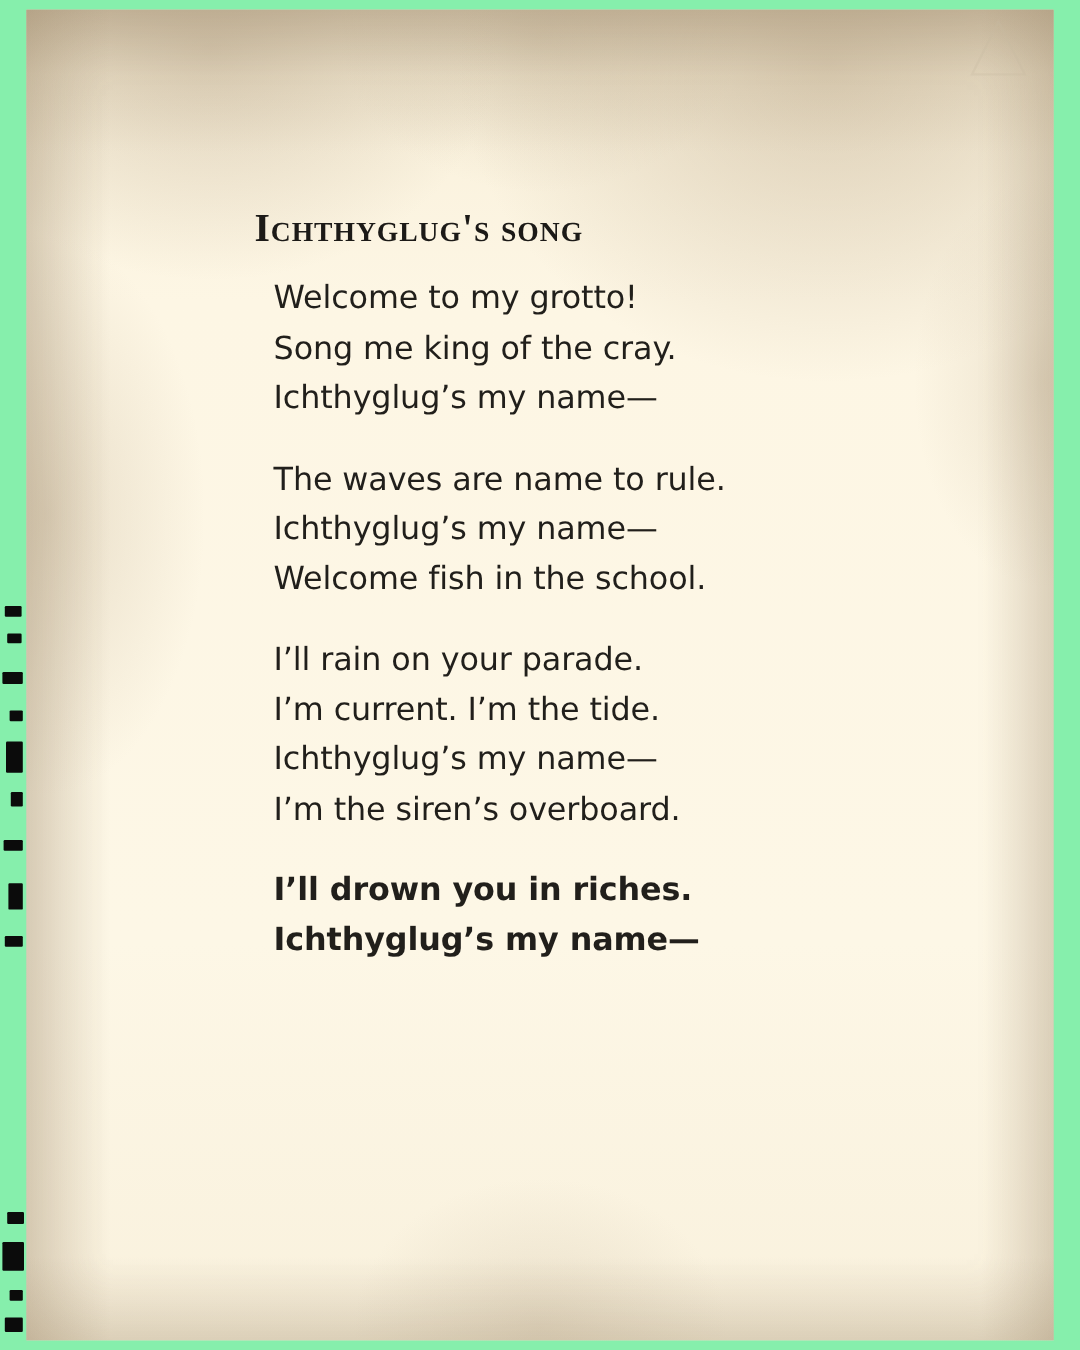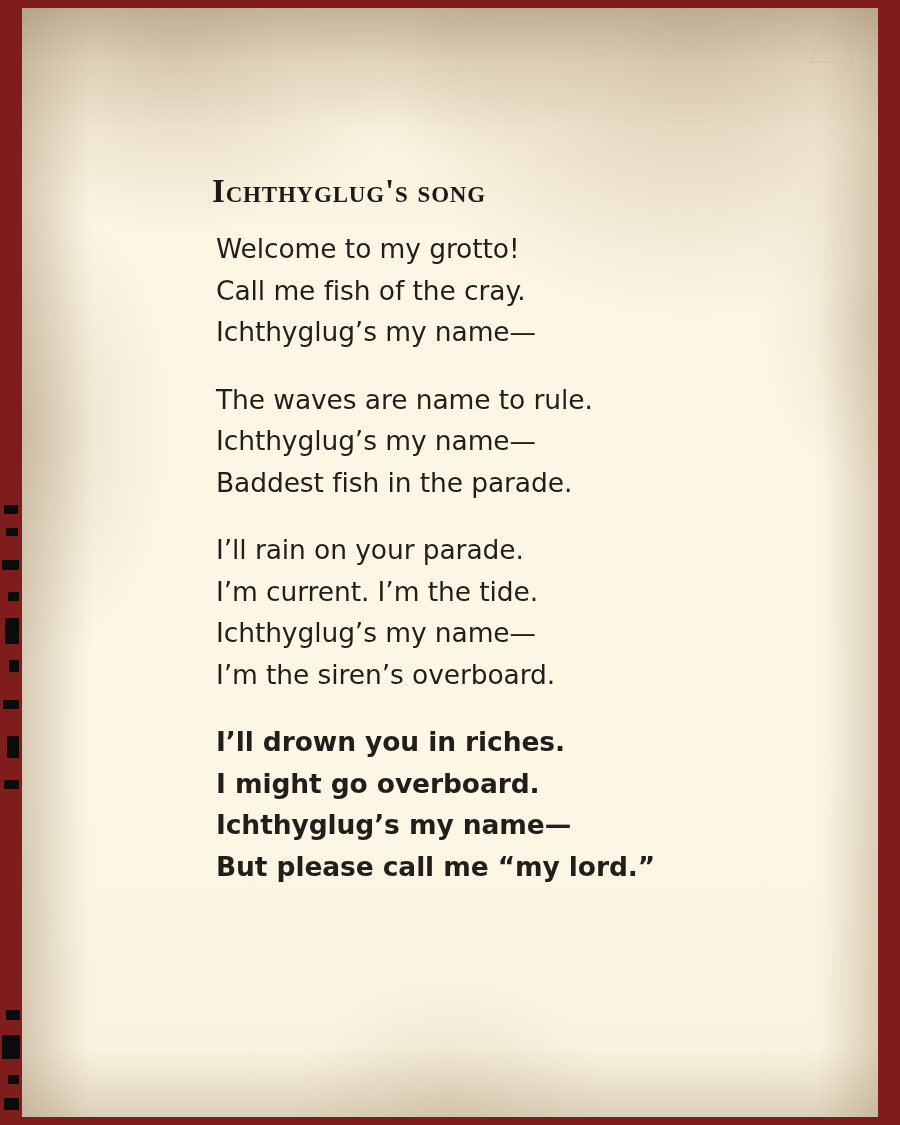--- a/index.html
+++ b/index.html
@@ -13,21 +13,21 @@
     font-family: "Liberation Serif", serif;
     overflow: hidden;
   }
 
   .page-frame {
     position: absolute;
     left: 0;
     top: 0;
     width: 900px;
     height: 1125px;
-    background: #7f1d1d;
+    background: #86efac;
   }
 
   
   .parchment {
     position: absolute;
     left: 22px;
     top: 8px;
     width: 856px;
     height: 1109px;
     background:
@@ -96,21 +96,21 @@
     color: #1c1a17;
     margin: 0 0 18px 0;
     font-variant: small-caps;
     text-transform: lowercase;
   }
   .poem-title::first-letter {
     text-transform: uppercase;
   }
 
   .stanza {
-    margin: 0 0 26px 4px;
+    margin: 0 0 26px 16px;
   }
   .stanza:last-child { margin-bottom: 0; font-weight: bold; }
 
   .line {
     font-family: "DejaVu Sans", sans-serif;
     font-size: 26.5px;
     line-height: 41.5px;
     color: #211f1b;
     white-space: pre;
     letter-spacing: -0.1px;
@@ -128,42 +128,40 @@
 
     <svg class="corner-mark" viewBox="0 0 60 52">
       <path d="M30 4 L52 48 L8 48 Z" fill="none" stroke="#c8bba2" stroke-width="2"></path>
     </svg>
 
     <div class="content">
       <h1 class="poem-title">Ichthyglug's Song</h1>
 
       <div class="stanza">
         <div class="line">Welcome to my grotto!</div>
-        <div class="line">Call me fish of the cray.</div>
+        <div class="line">Song me king of the cray.</div>
         <div class="line">Ichthyglug’s my name—</div>
       </div>
 
       <div class="stanza">
         <div class="line">The waves are name to rule.</div>
         <div class="line">Ichthyglug’s my name—</div>
-        <div class="line">Baddest fish in the parade.</div>
+        <div class="line">Welcome fish in the school.</div>
       </div>
 
       <div class="stanza">
         <div class="line">I’ll rain on your parade.</div>
         <div class="line">I’m current. I’m the tide.</div>
         <div class="line">Ichthyglug’s my name—</div>
         <div class="line">I’m the siren’s overboard.</div>
       </div>
 
       <div class="stanza">
         <div class="line">I’ll drown you in riches.</div>
-        <div class="line">I might go overboard.</div>
         <div class="line">Ichthyglug’s my name—</div>
-        <div class="line">But please call me “my lord.”</div>
       </div>
     </div>
   </div>
 
   <div class="fleck" style="left:4px;  top:505px;  width:14px; height:9px;"></div>
   <div class="fleck" style="left:6px;  top:528px;  width:12px; height:8px;"></div>
   <div class="fleck" style="left:2px;  top:560px;  width:17px; height:10px;"></div>
   <div class="fleck" style="left:8px;  top:592px;  width:11px; height:9px;"></div>
   <div class="fleck" style="left:5px;  top:618px;  width:14px; height:26px;"></div>
   <div class="fleck" style="left:9px;  top:660px;  width:10px; height:12px;"></div>

